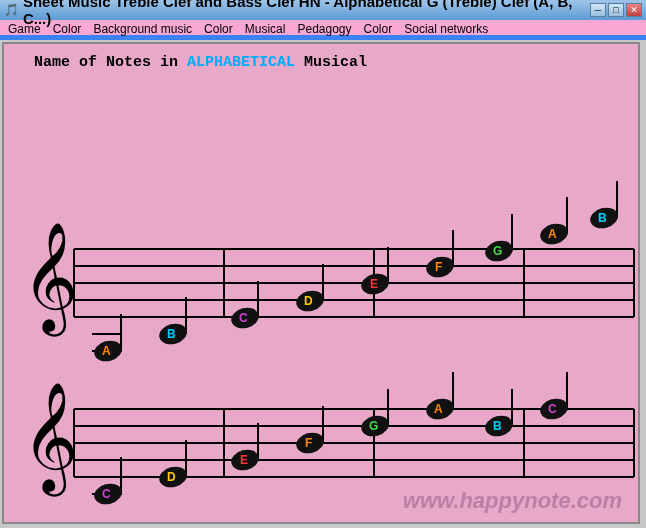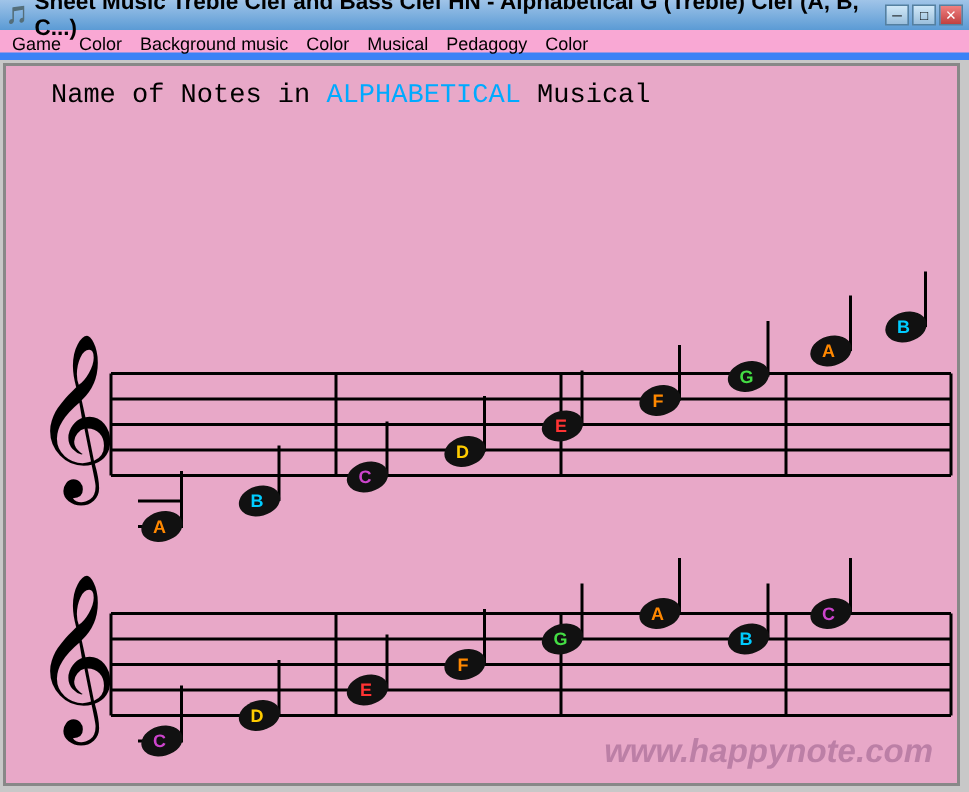--- a/index.html
+++ b/index.html
@@ -50,24 +50,24 @@
       position: relative;
       overflow: hidden;
     }
 
     
     #notation-title {
       position: absolute;
       top: 8px;
       left: 30px;
       font-family: 'Courier New', monospace;
-      font-size: 18px;
+      font-size: 15px;
       color: #000;
       line-height: 1.4;
-      font-weight: normal;
+      font-weight: bold;
     }
     .alphabetical { color: #00aaff; }
 
     
     #watermark {
       position: absolute;
       bottom: 8px;
       right: 16px;
       font-size: 22px;
       color: rgba(180, 120, 160, 0.85);
@@ -90,20 +90,21 @@
 </div>
 
 <div id="menubar">
   <span class="menu-item">Game</span>
   <span class="menu-item">Color</span>
   <span class="menu-item">Background music</span>
   <span class="menu-item">Color</span>
   <span class="menu-item">Musical</span>
   <span class="menu-item">Pedagogy</span>
   <span class="menu-item">Color</span>
+  <span class="menu-item">Social networks</span>
 </div>
 
 <div id="content">
 
   <div id="notation-title">
     <div>Name of Notes in <span class="alphabetical">ALPHABETICAL</span> Musical</div>
   </div>
 
   <svg width="638" height="450" style="position:absolute;top:50px;left:0;">
 

